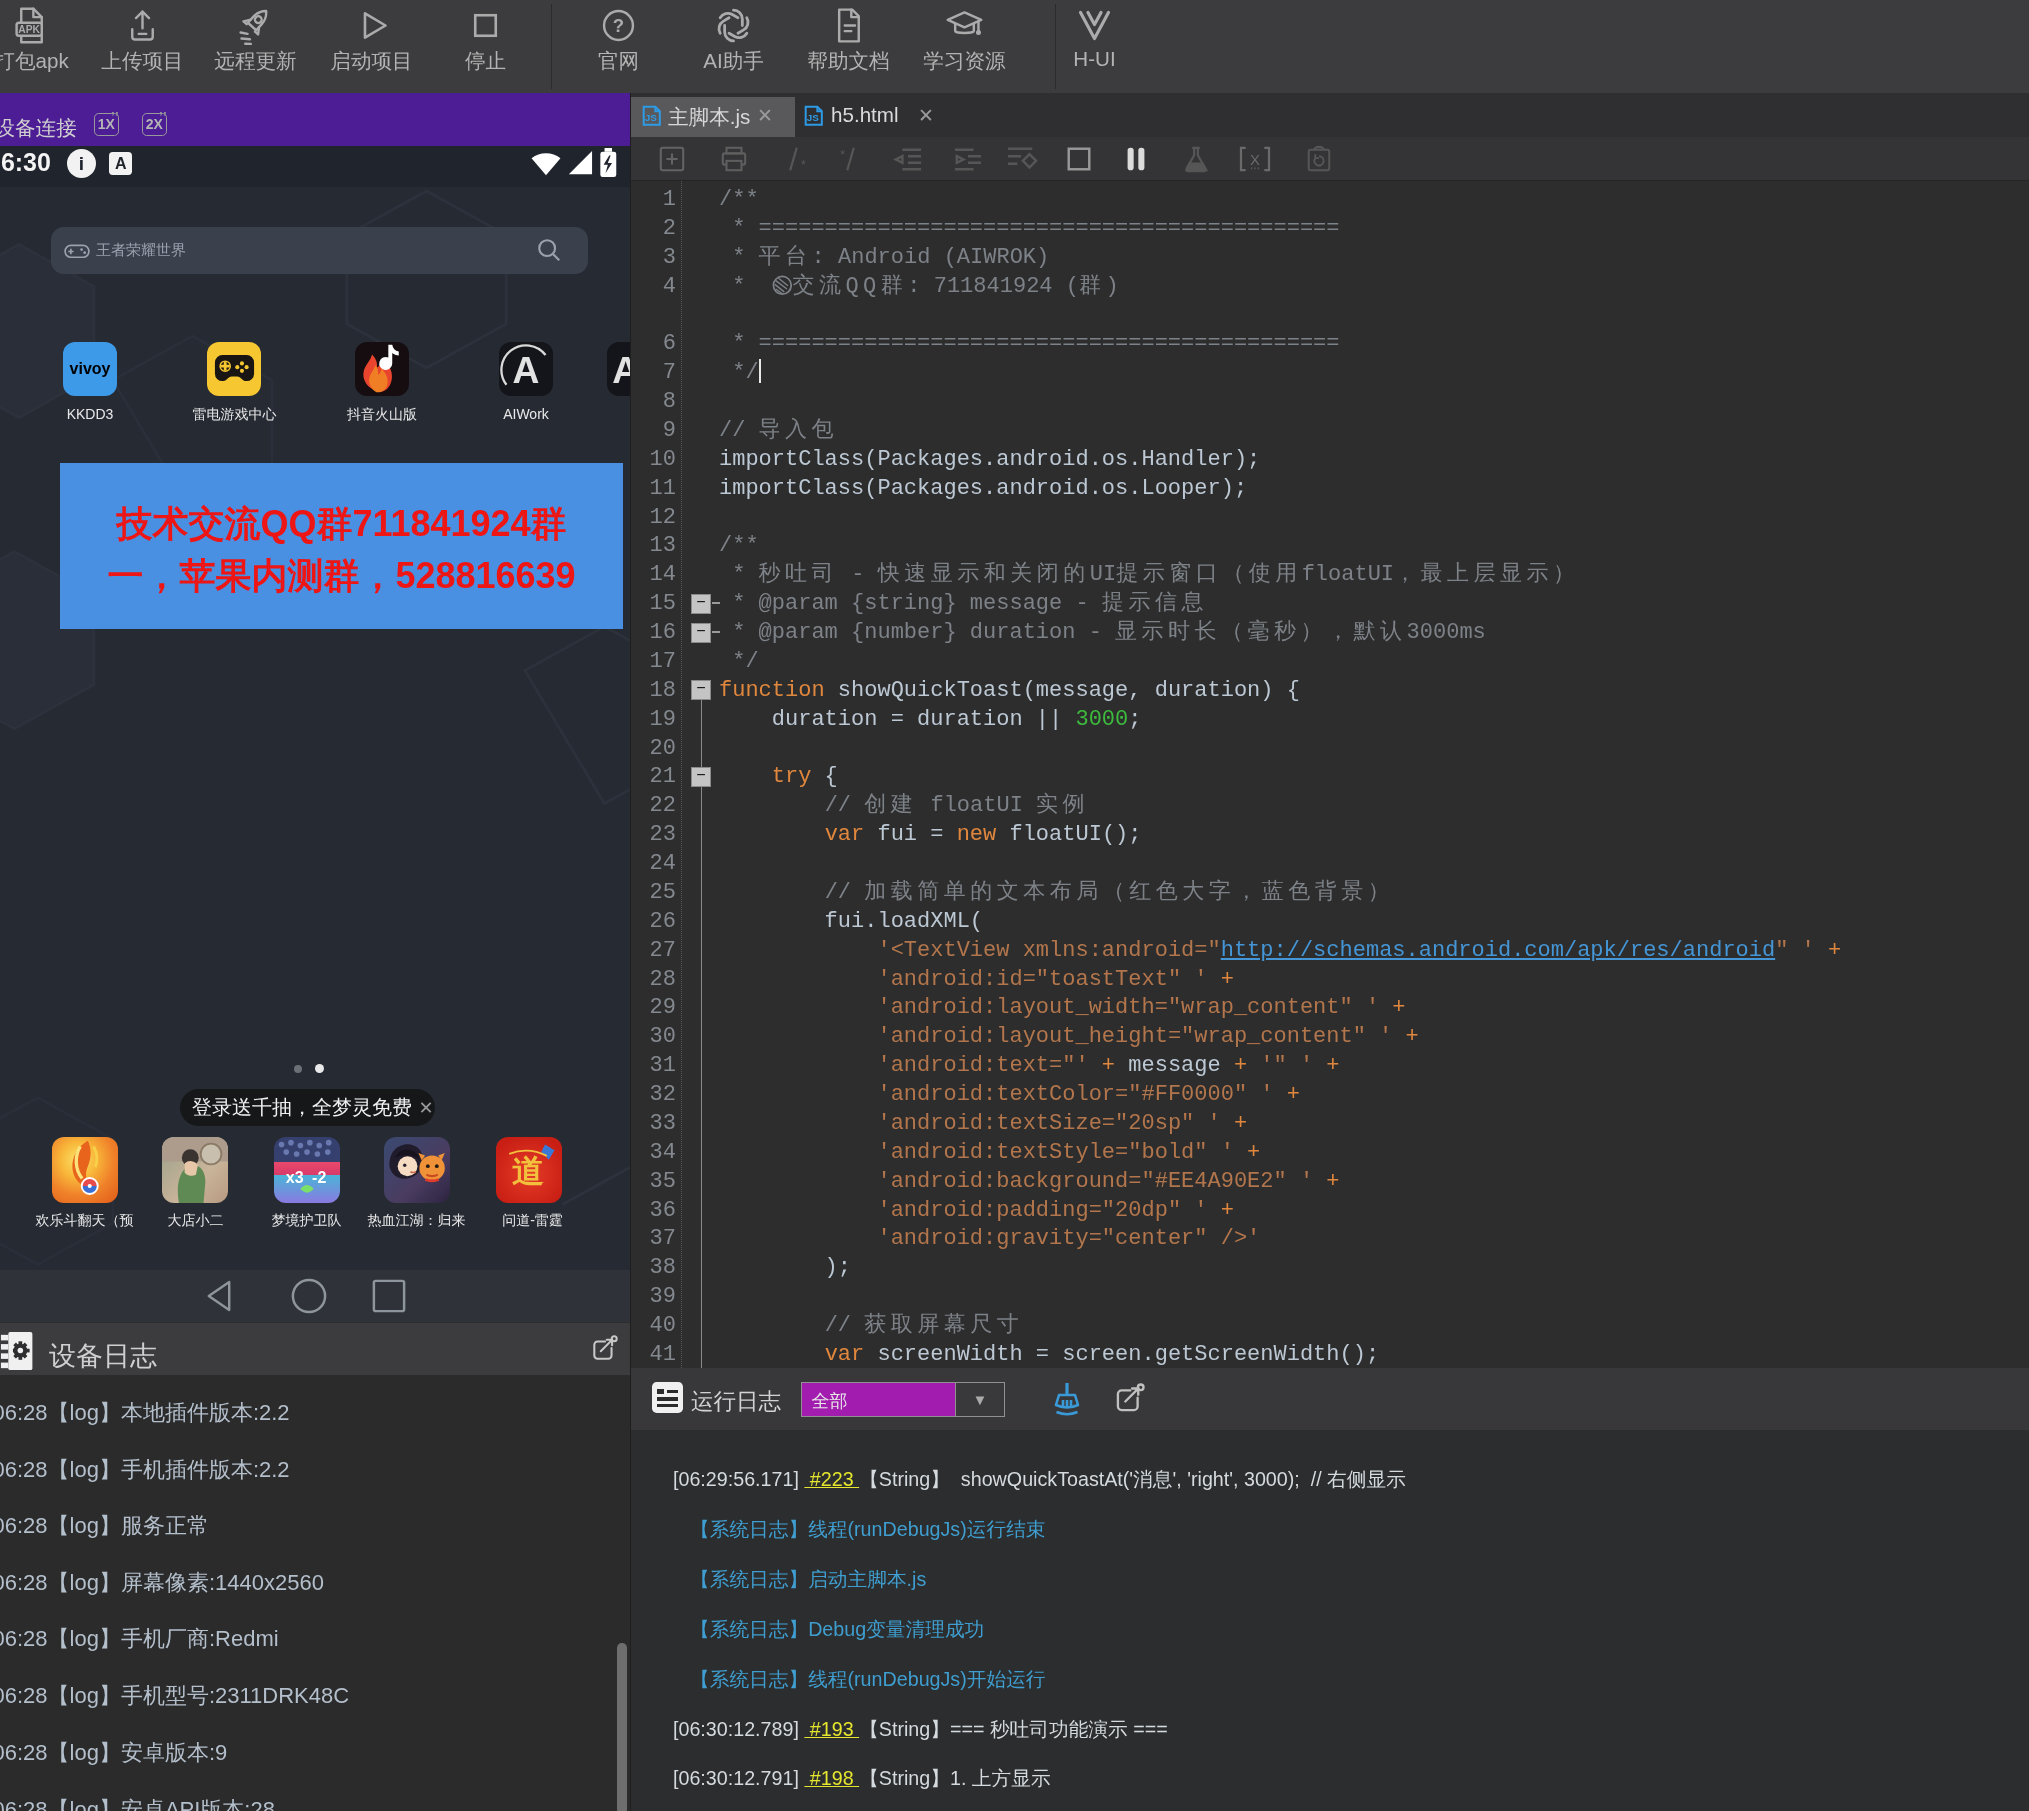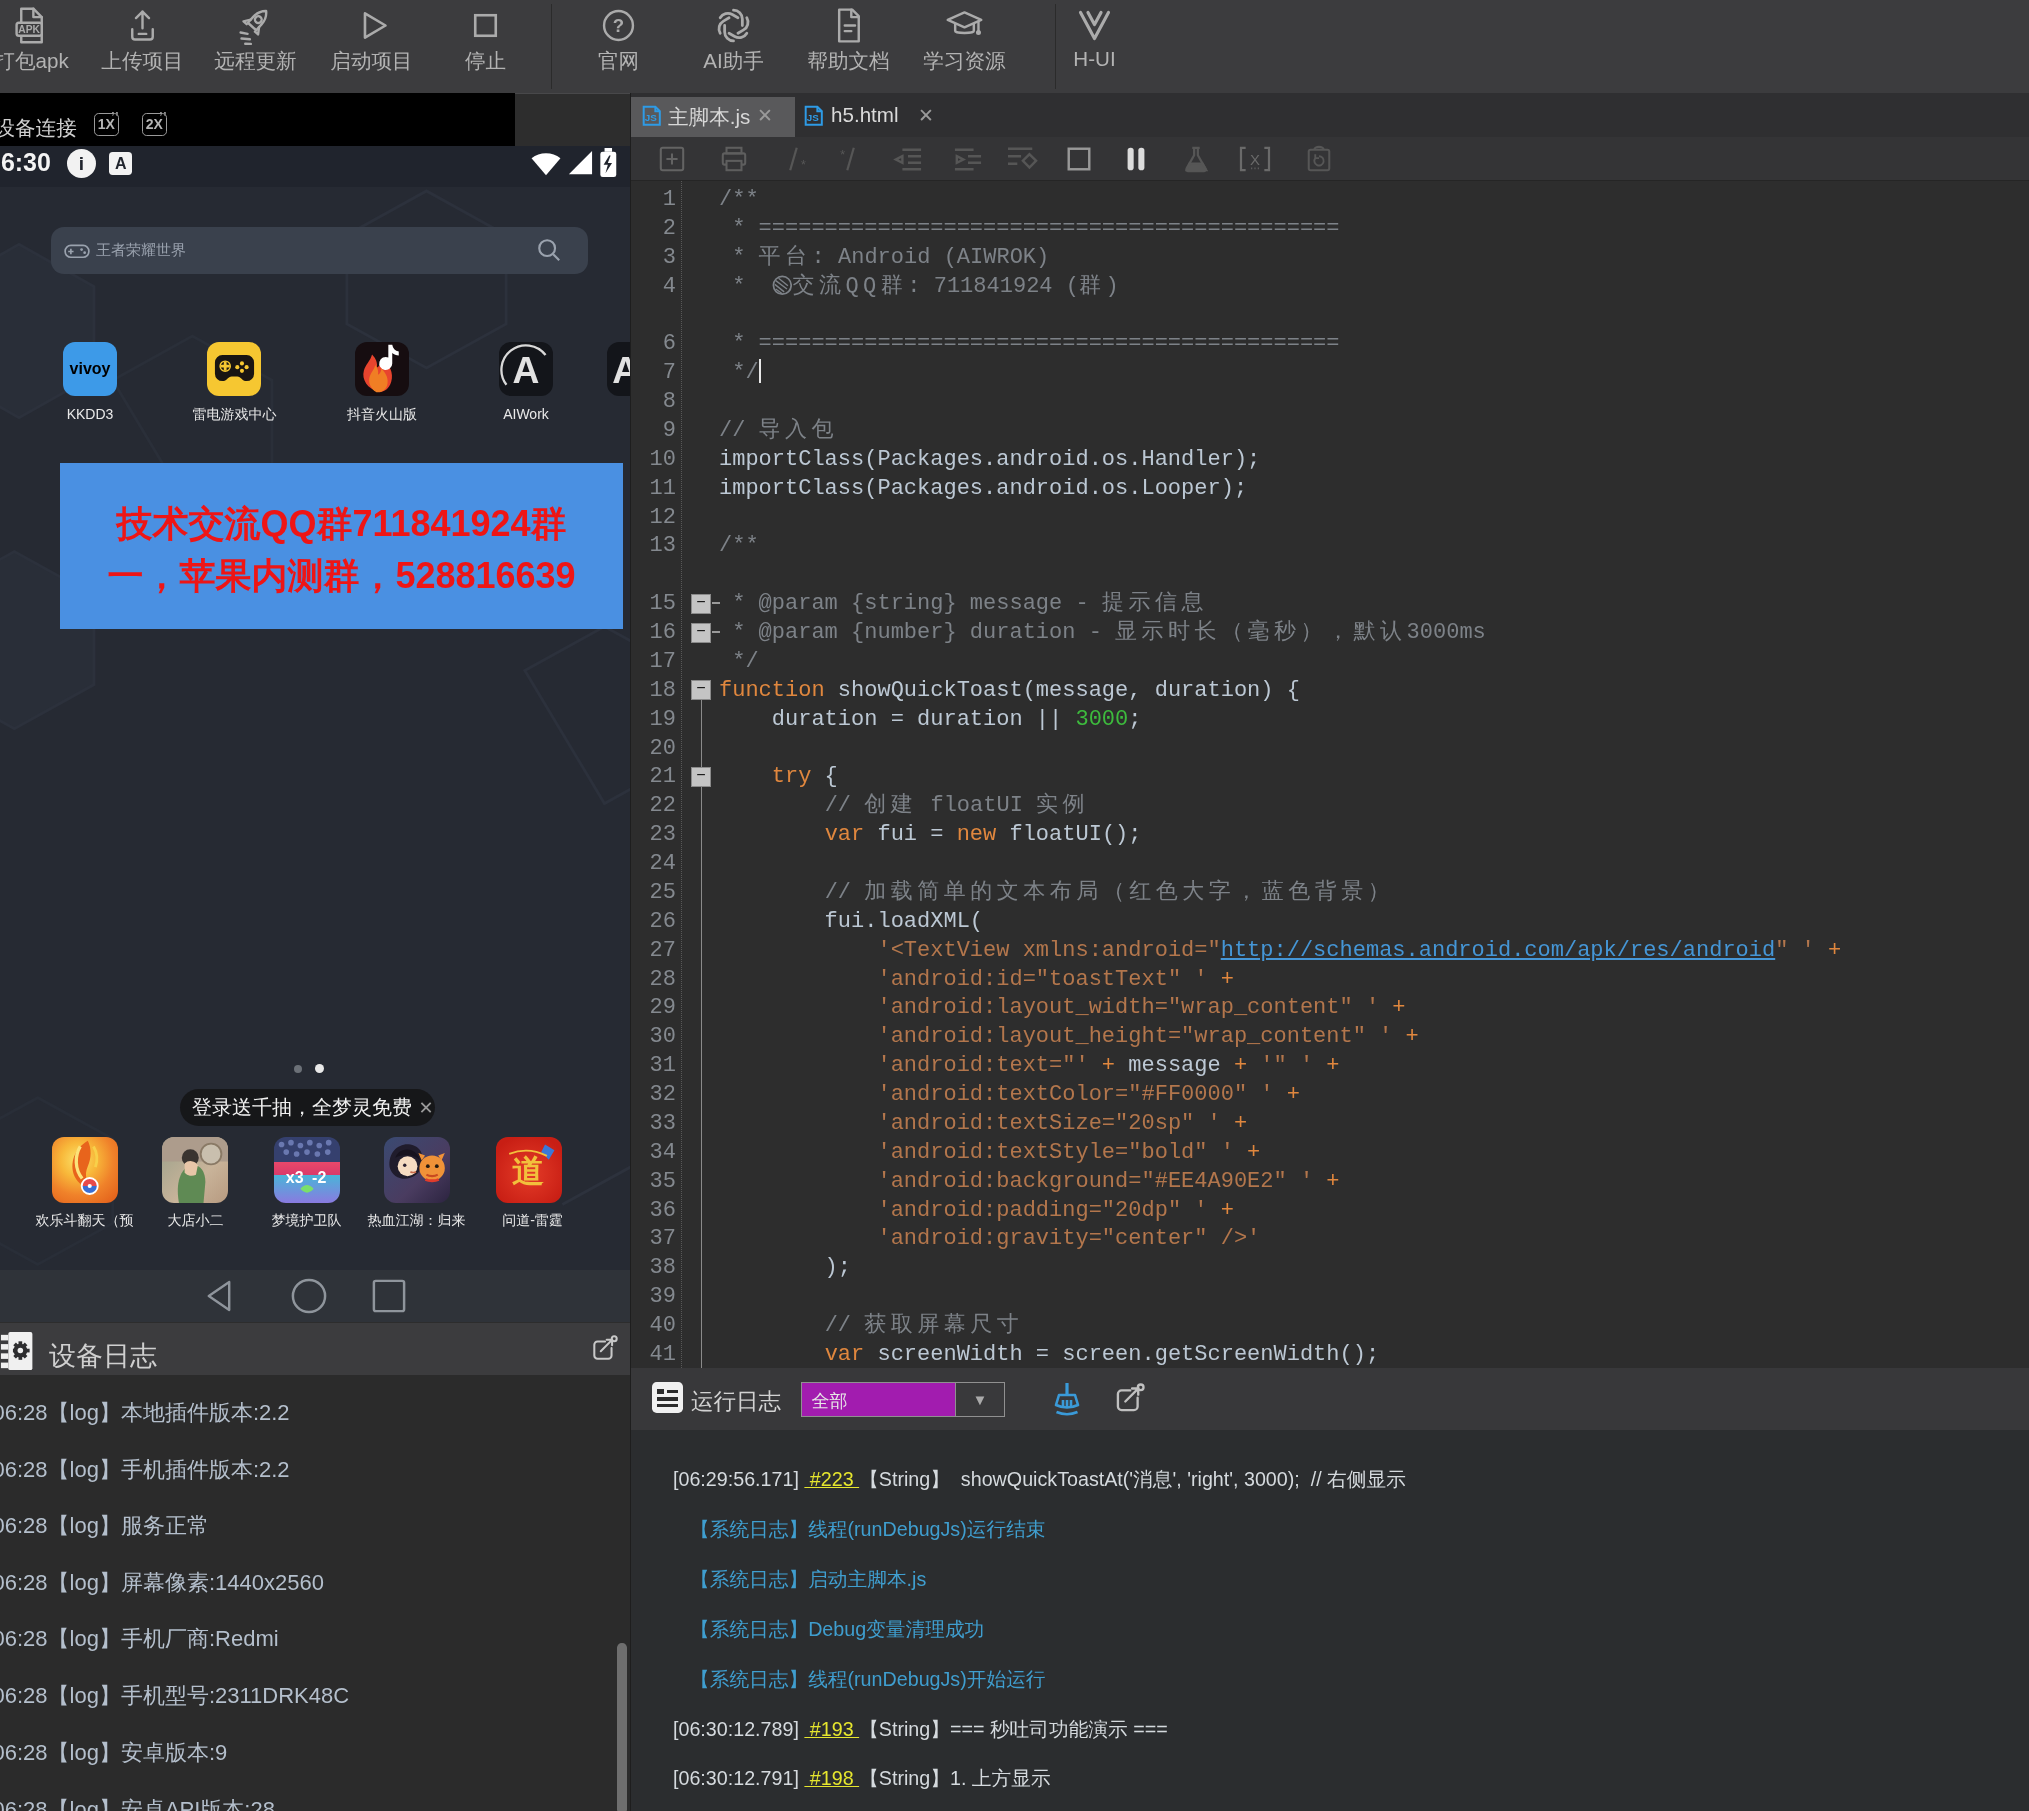--- a/index.html
+++ b/index.html
@@ -2,21 +2,21 @@
 <html style="font-size:15px"><head><meta charset="utf-8">
 <style>
 html,body{margin:0;padding:0}
 body{width:2029px;height:1812px;background:#2d2d2d;font-family:"Liberation Sans",sans-serif;position:relative;overflow:hidden}
 
 #topbar{position:absolute;left:0;top:0;width:2029px;height:94px;background:#3c3c3e;border-bottom:1.9px solid #48484a;box-sizing:border-box}
 .titem{position:absolute;top:4.7px;width:131px;text-align:center;color:#b3b3b3;font-size:20.6px}
 .titem svg{display:block;margin:0 auto 0.9px}
 .tsep{position:absolute;top:3.7px;width:0.9px;height:85px;background:#2b2b2b}
 
-#devbar{position:absolute;left:0;top:93px;width:515px;height:53px;background:#000000}
+#devbar{position:absolute;left:0;top:93px;width:631px;height:53px;background:#4c1d95}
 #devbar .t{position:absolute;left:-5.6px;top:20.6px;font-size:20.6px;color:#cfcfcf}
 .xbtn{position:absolute;top:19.7px;width:22.5px;height:21.5px;border:1.9px solid #9a9a9a;border-radius:4.7px;color:#b5b5b5;font-size:14px;font-weight:bold;text-align:center;line-height:21.5px}
 .xbtn i{position:absolute;right:-1.9px;top:-6.6px;font-style:normal;font-size:12px;color:#9a9a9a;letter-spacing:0.9px}
 #phone{position:absolute;left:0;top:146px;width:631px;height:1124px;background:#262a33;overflow:hidden}
 #psb{position:absolute;left:0;top:0;width:631px;height:41px;background:#20242d}
 #psb .clk{position:absolute;left:0.9px;top:1.9px;font-size:25px;font-weight:bold;color:#f4f4f4}
 .icirc{position:absolute;left:67px;top:2.8px;width:29px;height:29px;background:#f2f2f2;border-radius:50%;text-align:center;font-weight:800;font-size:19px;color:#20242d;line-height:29px}
 .aic{position:absolute;left:109px;top:5.6px;width:23.4px;height:23.4px;background:#f2f2f2;border-radius:3.7px;text-align:center;font-weight:bold;font-size:16px;color:#20242d;line-height:23.4px}
 #search{position:absolute;left:51px;top:81px;width:537px;height:47px;background:#3a414d;border-radius:13px}
 #search .q{position:absolute;left:45px;top:14px;font-size:15px;color:#9aa2ae}
@@ -397,20 +397,21 @@
           <path d="M4,6 l12,9 M7,3.5 l10,8 M3,10 l10,8 M4,15 l7,5" stroke="#7d8288" stroke-width="1.5" fill="none"></path>
         </svg><i class="z">交流QQ群</i>: 711841924 (<i class="z">群</i>)</span></div>
  <div class="ln" style="top:148px"><span class="num">6</span><span class="cm"> * ============================================</span></div>
  <div class="ln" style="top:177px"><span class="num">7</span><span class="cm"> */</span><span class="cursor"></span></div>
  <div class="ln" style="top:206px"><span class="num">8</span></div>
  <div class="ln" style="top:235px"><span class="num">9</span><span class="cm">// <i class="z">导入包</i></span></div>
  <div class="ln" style="top:264px"><span class="num">10</span>importClass(Packages.android.os.Handler);</div>
  <div class="ln" style="top:293px"><span class="num">11</span>importClass(Packages.android.os.Looper);</div>
  <div class="ln" style="top:322px"><span class="num">12</span></div>
  <div class="ln" style="top:350px"><span class="num">13</span><span class="cm">/**</span></div>
+ <div class="ln" style="top:379px"><span class="num">14</span><span class="cm"> * <i class="z">秒吐司</i> - <i class="z">快速显示和关闭的</i>UI<i class="z">提示窗口（使用</i>floatUI<i class="z">，最上层显示）</i></span></div>
  <div class="ln" style="top:408px"><span class="num">15</span><span class="cm"> * @param {string} message - <i class="z">提示信息</i></span></div>
  <div class="ln" style="top:437px"><span class="num">16</span><span class="cm"> * @param {number} duration - <i class="z">显示时长（毫秒），默认</i>3000ms</span></div>
  <div class="ln" style="top:466px"><span class="num">17</span><span class="cm"> */</span></div>
  <div class="ln" style="top:495px"><span class="num">18</span><span class="kw">function</span> showQuickToast(message, duration) {</div>
  <div class="ln" style="top:524px"><span class="num">19</span>    duration = duration || <span class="gn">3000</span>;</div>
  <div class="ln" style="top:553px"><span class="num">20</span></div>
  <div class="ln" style="top:581px"><span class="num">21</span>    <span class="kw">try</span> {</div>
  <div class="ln" style="top:610px"><span class="num">22</span>        <span class="cm">// <i class="z">创建</i> floatUI <i class="z">实例</i></span></div>
  <div class="ln" style="top:639px"><span class="num">23</span>        <span class="kw">var</span> fui = <span class="kw">new</span> floatUI();</div>
  <div class="ln" style="top:668px"><span class="num">24</span></div>

